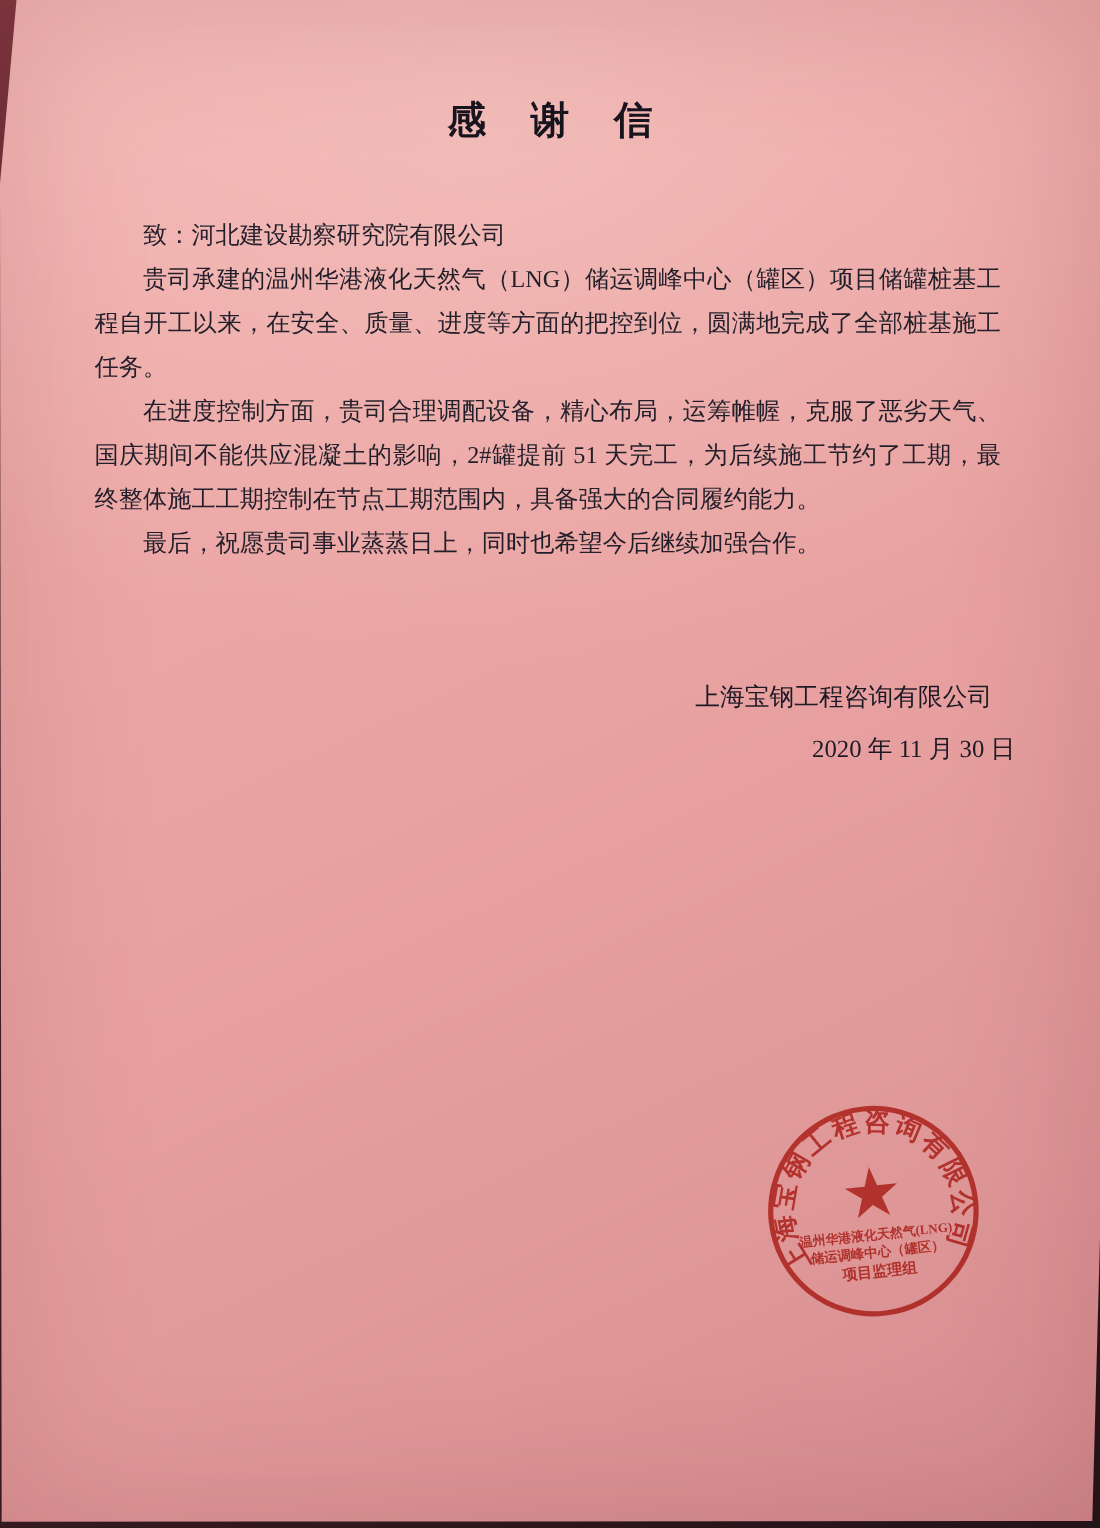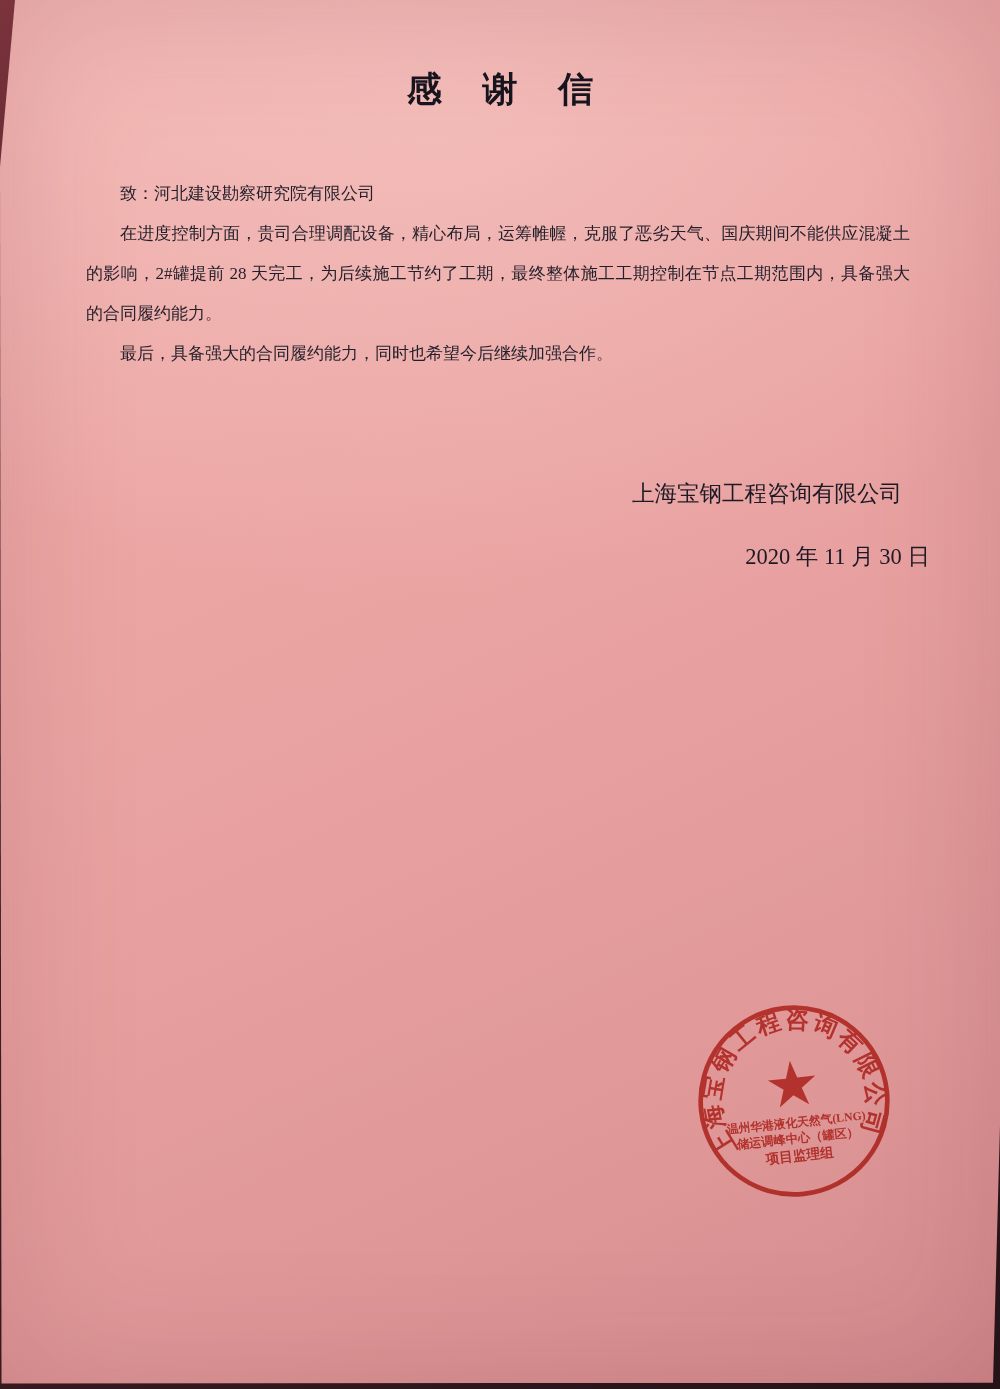--- a/index.html
+++ b/index.html
@@ -26,55 +26,55 @@
     box-shadow: inset 0 0 140px rgba(110, 40, 52, 0.18);
   }
   .content {
     position: relative;
     width: 100%;
     height: 100%;
     color: #221f2a;
   }
   .title {
     margin: 0;
-    padding-top: 66px;
+    padding-top: 86px;
     height: 48px;
     line-height: 48px;
     text-align: center;
     font-size: 35px;
     font-weight: 700;
     letter-spacing: 16px;
     text-indent: 16px;
     color: #17141e;
     margin-bottom: 60px;
   }
   .bodytext {
     margin: 0 90px 0 86px;
-    font-size: 17px;
+    font-size: 22px;
     line-height: 40px;
     text-align: justify;
   }
   .bodytext p {
     margin: 0;
     text-indent: 2em;
   }
   .sig-block {
     margin-top: 98px;
     text-align: right;
     font-size: 22.5px;
     color: #1d1a26;
   }
   .sig-company {
     margin: 0;
     padding-right: 98px;
     line-height: 44px;
   }
   .sig-date {
-    margin: 16px;
-    padding-right: 54px;
+    margin: 0;
+    padding-right: 77px;
     line-height: 50px;
   }
   .stamp {
     position: absolute;
     left: 695px;
     top: 1002px;
     width: 198px;
     height: 198px;
     z-index: 5;
     mix-blend-mode: multiply;
@@ -95,22 +95,23 @@
 <body>
 
 <div class="photo">
   <div class="paper">
     <div class="content">
 
       <h1 class="title">感 谢 信</h1>
 
       <div class="bodytext">
         <p>致：河北建设勘察研究院有限公司</p>
-        <p>在进度控制方面，贵司合理调配设备，精心布局，运筹帷幄，克服了恶劣天气、国庆期间不能供应混凝土的影响，2#罐提前 28 天完工，为后续施工节约了工期，最终整体施工工期控制在节点工期范围内，具备强大的合同履约能力。</p>
-        <p>最后，具备强大的合同履约能力，同时也希望今后继续加强合作。</p>
+        <p>贵司承建的温州华港液化天然气（LNG）储运调峰中心（罐区）项目储罐桩基工程自开工以来，在安全、质量、进度等方面的把控到位，圆满地完成了全部桩基施工任务。</p>
+        <p>在进度控制方面，贵司合理调配设备，精心布局，运筹帷幄，克服了恶劣天气、国庆期间不能供应混凝土的影响，2#罐提前 51 天完工，为后续施工节约了工期，最终整体施工工期控制在节点工期范围内，具备强大的合同履约能力。</p>
+        <p>最后，祝愿贵司事业蒸蒸日上，同时也希望今后继续加强合作。</p>
       </div>
 
       <div class="sig-block">
         <p class="sig-company">上海宝钢工程咨询有限公司</p>
         <p class="sig-date">2020 年 11 月 30 日</p>
       </div>
 
       <div class="stamp">
         <svg viewBox="0 0 210 210" xmlns="http://www.w3.org/2000/svg">
           <circle class="ring" cx="105" cy="105" r="99"></circle>

